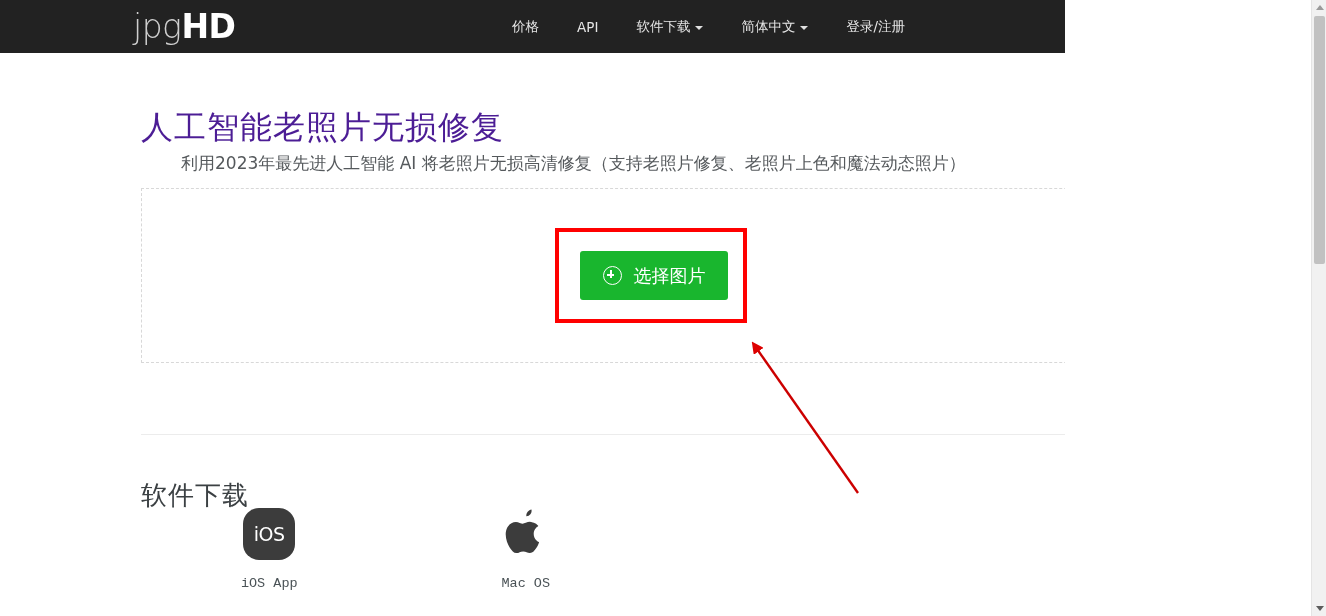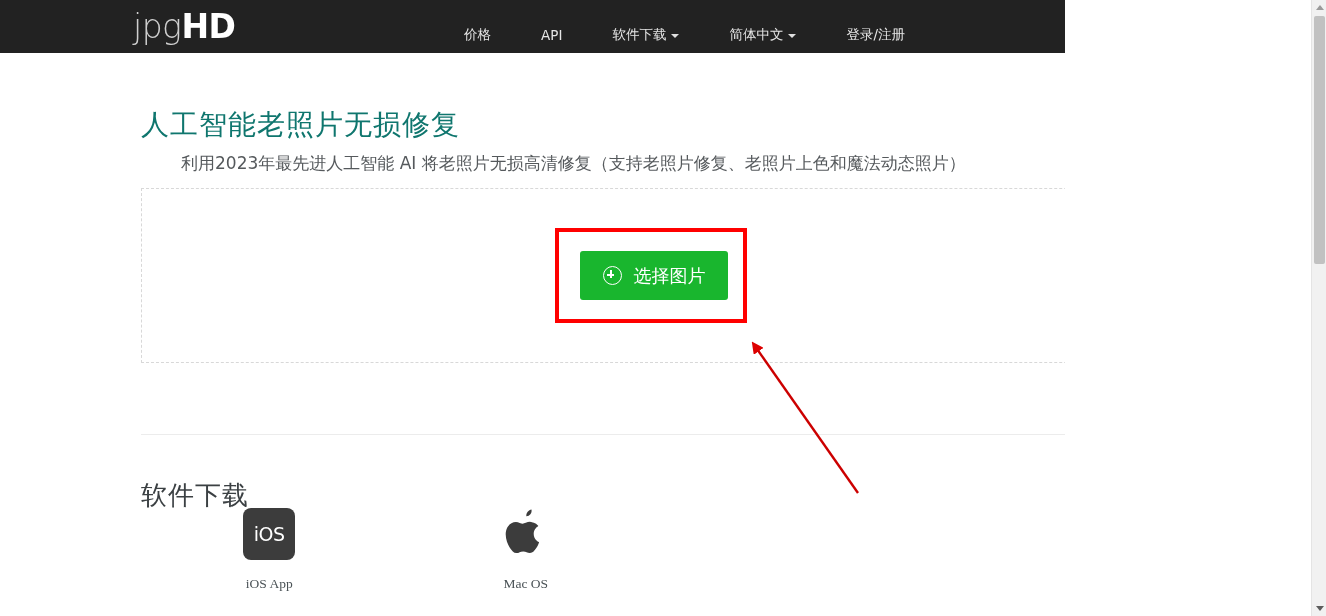--- a/index.html
+++ b/index.html
@@ -55,25 +55,25 @@
     font-family: "DejaVu Sans", sans-serif;
   }
   .logo .logo-bold {
     color: #ffffff;
     font-weight: bold;
     font-family: "DejaVu Sans", sans-serif;
   }
   .nav {
     position: absolute;
     right: 143px;
-    top: 8px;
+    top: 0;
     height: 53px;
     display: flex;
     align-items: center;
-    gap: 16px;
+    gap: 4px;
   }
   .nav-item {
     color: #e6e6e6;
     font-size: 13.5px;
     padding: 0 17px;
     white-space: nowrap;
     cursor: pointer;
     display: flex;
     align-items: center;
     gap: 5px;
@@ -85,23 +85,23 @@
     border-left: 4px solid transparent;
     border-right: 4px solid transparent;
     border-top: 4px solid #e0e0e0;
     position: relative;
     top: 1px;
   }
   .hero-title {
     position: absolute;
     left: 141px;
     top: 87px;
-    font-size: 28px;
+    font-size: 32px;
     line-height: 38px;
-    color: #0f766e;
+    color: #4c1d95;
     font-weight: 400;
     font-family: "DejaVu Sans", sans-serif;
     letter-spacing: 1px;
   }
   .hero-sub {
     position: absolute;
     left: 141px;
     top: 133px;
     font-size: 17px;
     line-height: 26px;
@@ -206,26 +206,26 @@
     display: flex;
     align-items: center;
     justify-content: center;
   }
   .dl-label {
     margin-top: 11px;
     font-size: 13.5px;
     line-height: 19px;
     color: #4a5256;
     text-align: left;
-    font-family: Liberation Serif, serif;
+    font-family: Liberation Mono, monospace;
   }
   .ios-badge {
     width: 52px;
     height: 52px;
-    border-radius: 8px;
+    border-radius: 16px;
     background: #3c3c3c;
     color: #ffffff;
     display: flex;
     align-items: center;
     justify-content: center;
     font-size: 19px;
     font-family: "DejaVu Sans", sans-serif;
     letter-spacing: -0.5px;
   }
 

